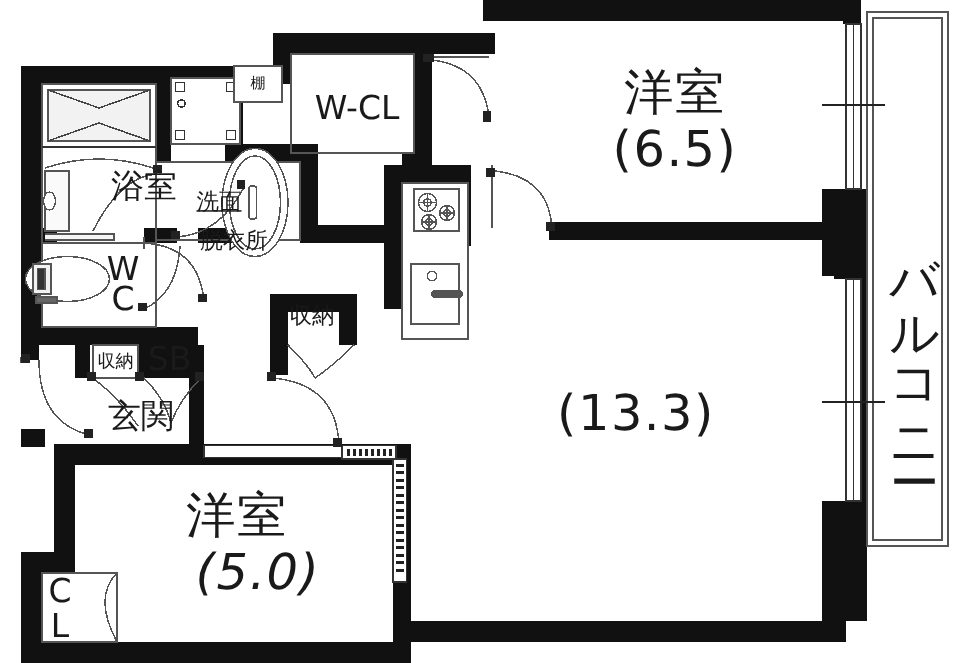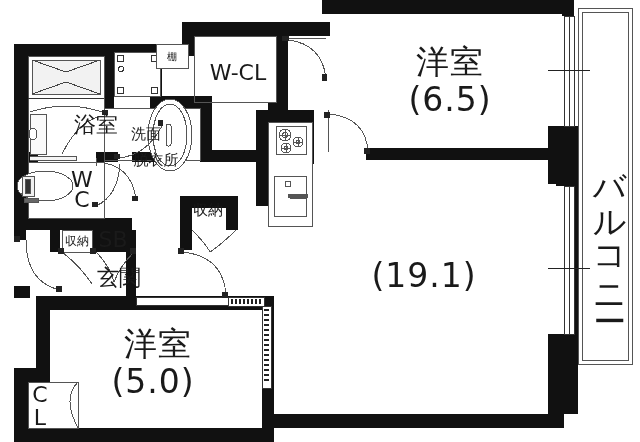--- a/index.html
+++ b/index.html
@@ -246,43 +246,43 @@
       <rect x="90" y="248" width="6" height="6"></rect>
       <rect x="130" y="248" width="6" height="6"></rect>
       <rect x="14" y="236" width="6" height="6"></rect>
       <rect x="56" y="286" width="6" height="6"></rect>
     </g>
   </svg>
 
   <div class="lbl center big" style="left:450px;top:62px;">洋室</div>
   <div class="lbl center big" style="left:450px;top:100px;">(6.5)</div>
 
-  <div class="lbl center big" style="left:424px;top:276px;">(19.1)</div>
+  <div class="lbl center big" style="left:424px;top:276px;">(13.3)</div>
 
   <div class="lbl center big" style="left:158px;top:344px;">洋室</div>
-  <div class="lbl center big" style="left:153px;top:382px;">(5.0)</div>
+  <div class="lbl center big" style="left:172px;top:382px;font-style:italic;">(5.0)</div>
 
   <div class="lbl center mid" style="left:238px;top:73px;">W-CL</div>
 
   <div class="lbl center mid" style="left:67px;top:125px;margin-left:29px;">浴室</div>
 
-  <div class="lbl center sm" style="left:146px;top:135px;">洗面</div>
+  <div class="lbl center sm" style="left:146px;top:135px;text-decoration:underline;">洗面</div>
   <div class="lbl center sm" style="left:156px;top:161px;">脱衣所</div>
 
   <div class="lbl center mid" style="left:82px;top:180px;">W</div>
   <div class="lbl center mid" style="left:82px;top:200px;">C</div>
 
   <div class="lbl center xxs" style="left:172px;top:57px;">棚</div>
 
   <div class="lbl center xs" style="left:77px;top:241px;">収納</div>
 
   <div class="lbl center mid" style="left:113px;top:240px;">SB</div>
 
   <div class="lbl center sm" style="left:208px;top:211px;">収納</div>
 
-  <div class="lbl center mid" style="left:94px;top:278px;margin-left:25px;">玄関</div>
+  <div class="lbl center mid" style="left:94px;top:278px;">玄関</div>
 
   <div class="lbl center mid" style="left:40px;top:395px;">C</div>
   <div class="lbl center mid" style="left:40px;top:418px;">L</div>
 
   <div class="lbl vert big" style="left:592px;top:150px;">バルコニー</div>
 
 </div>
 
 </body></html>

